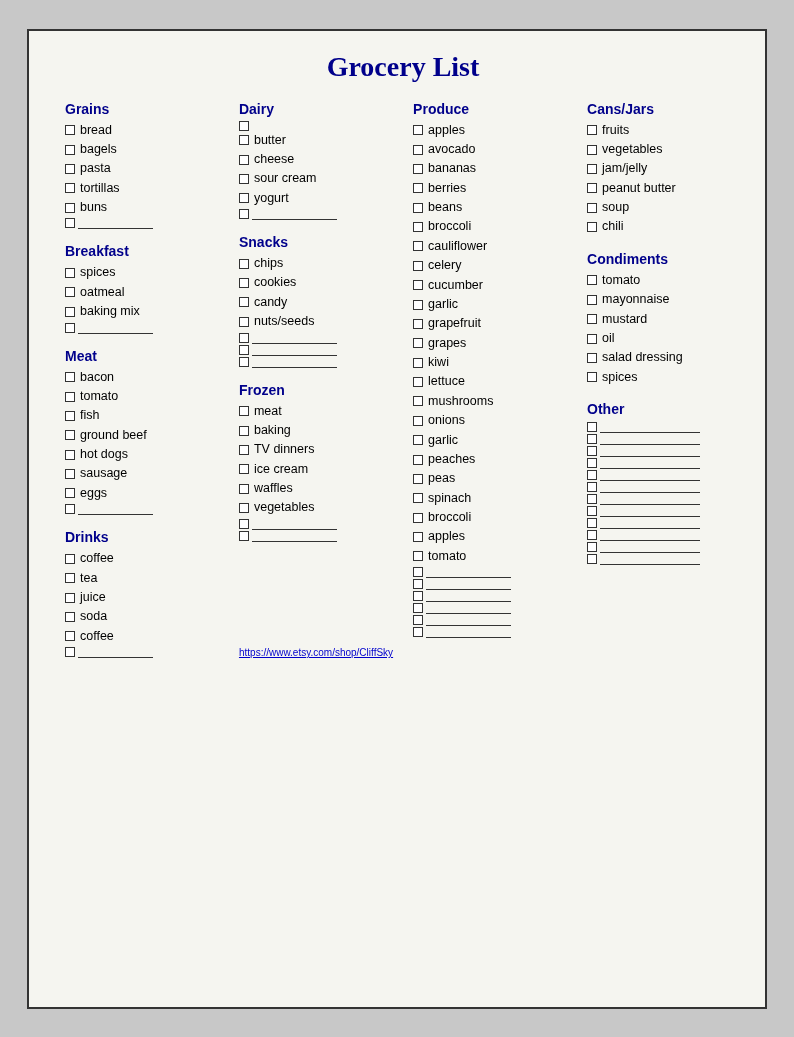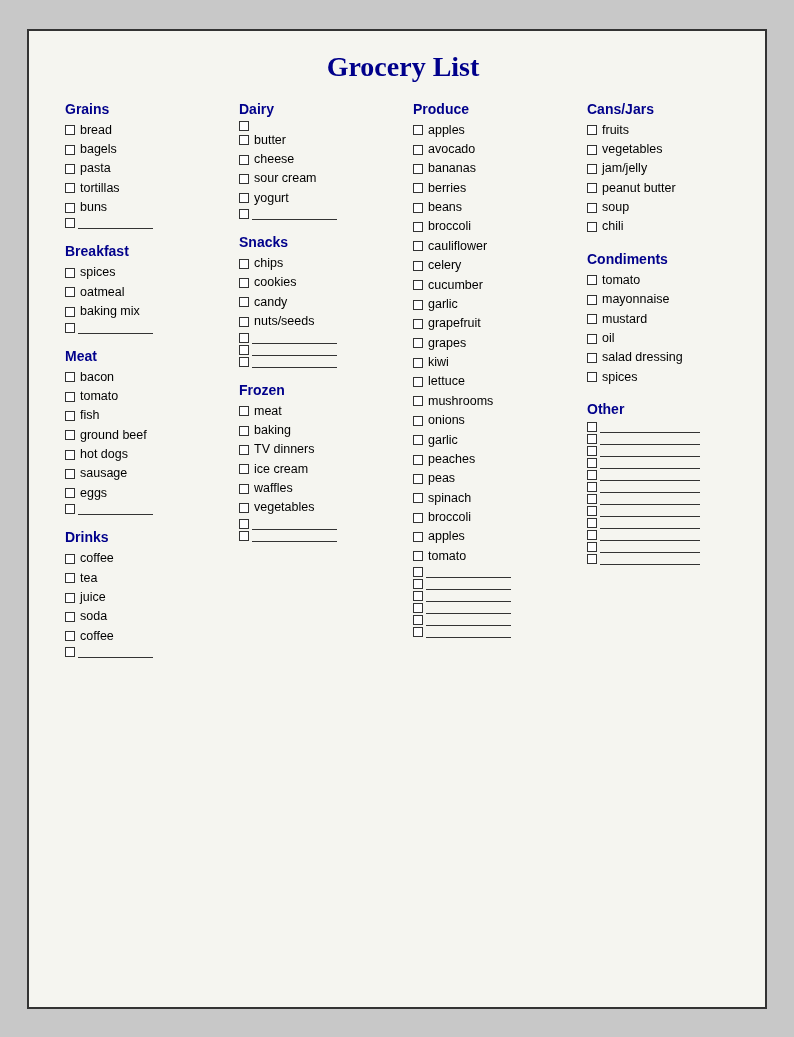--- a/index.html
+++ b/index.html
@@ -302,20 +302,23 @@
         </div>
       <div class="blank-line">
           <span class="checkbox"></span>
           <span class="underline"></span>
         </div>
       <div class="blank-line">
           <span class="checkbox"></span>
           <span class="underline"></span>
         </div>
 
+      <div style="margin-top: auto; padding-top: 20px;">
+        <div class="footer-link">https://www.etsy.com/shop/CliffSky</div>
+      </div>
     </div>
 
     <div class="col">
 
       <div class="section-title">Produce</div>
       <div class="item">
           <span class="checkbox"></span>
           <span>apples</span>
         </div>
       <div class="item">

